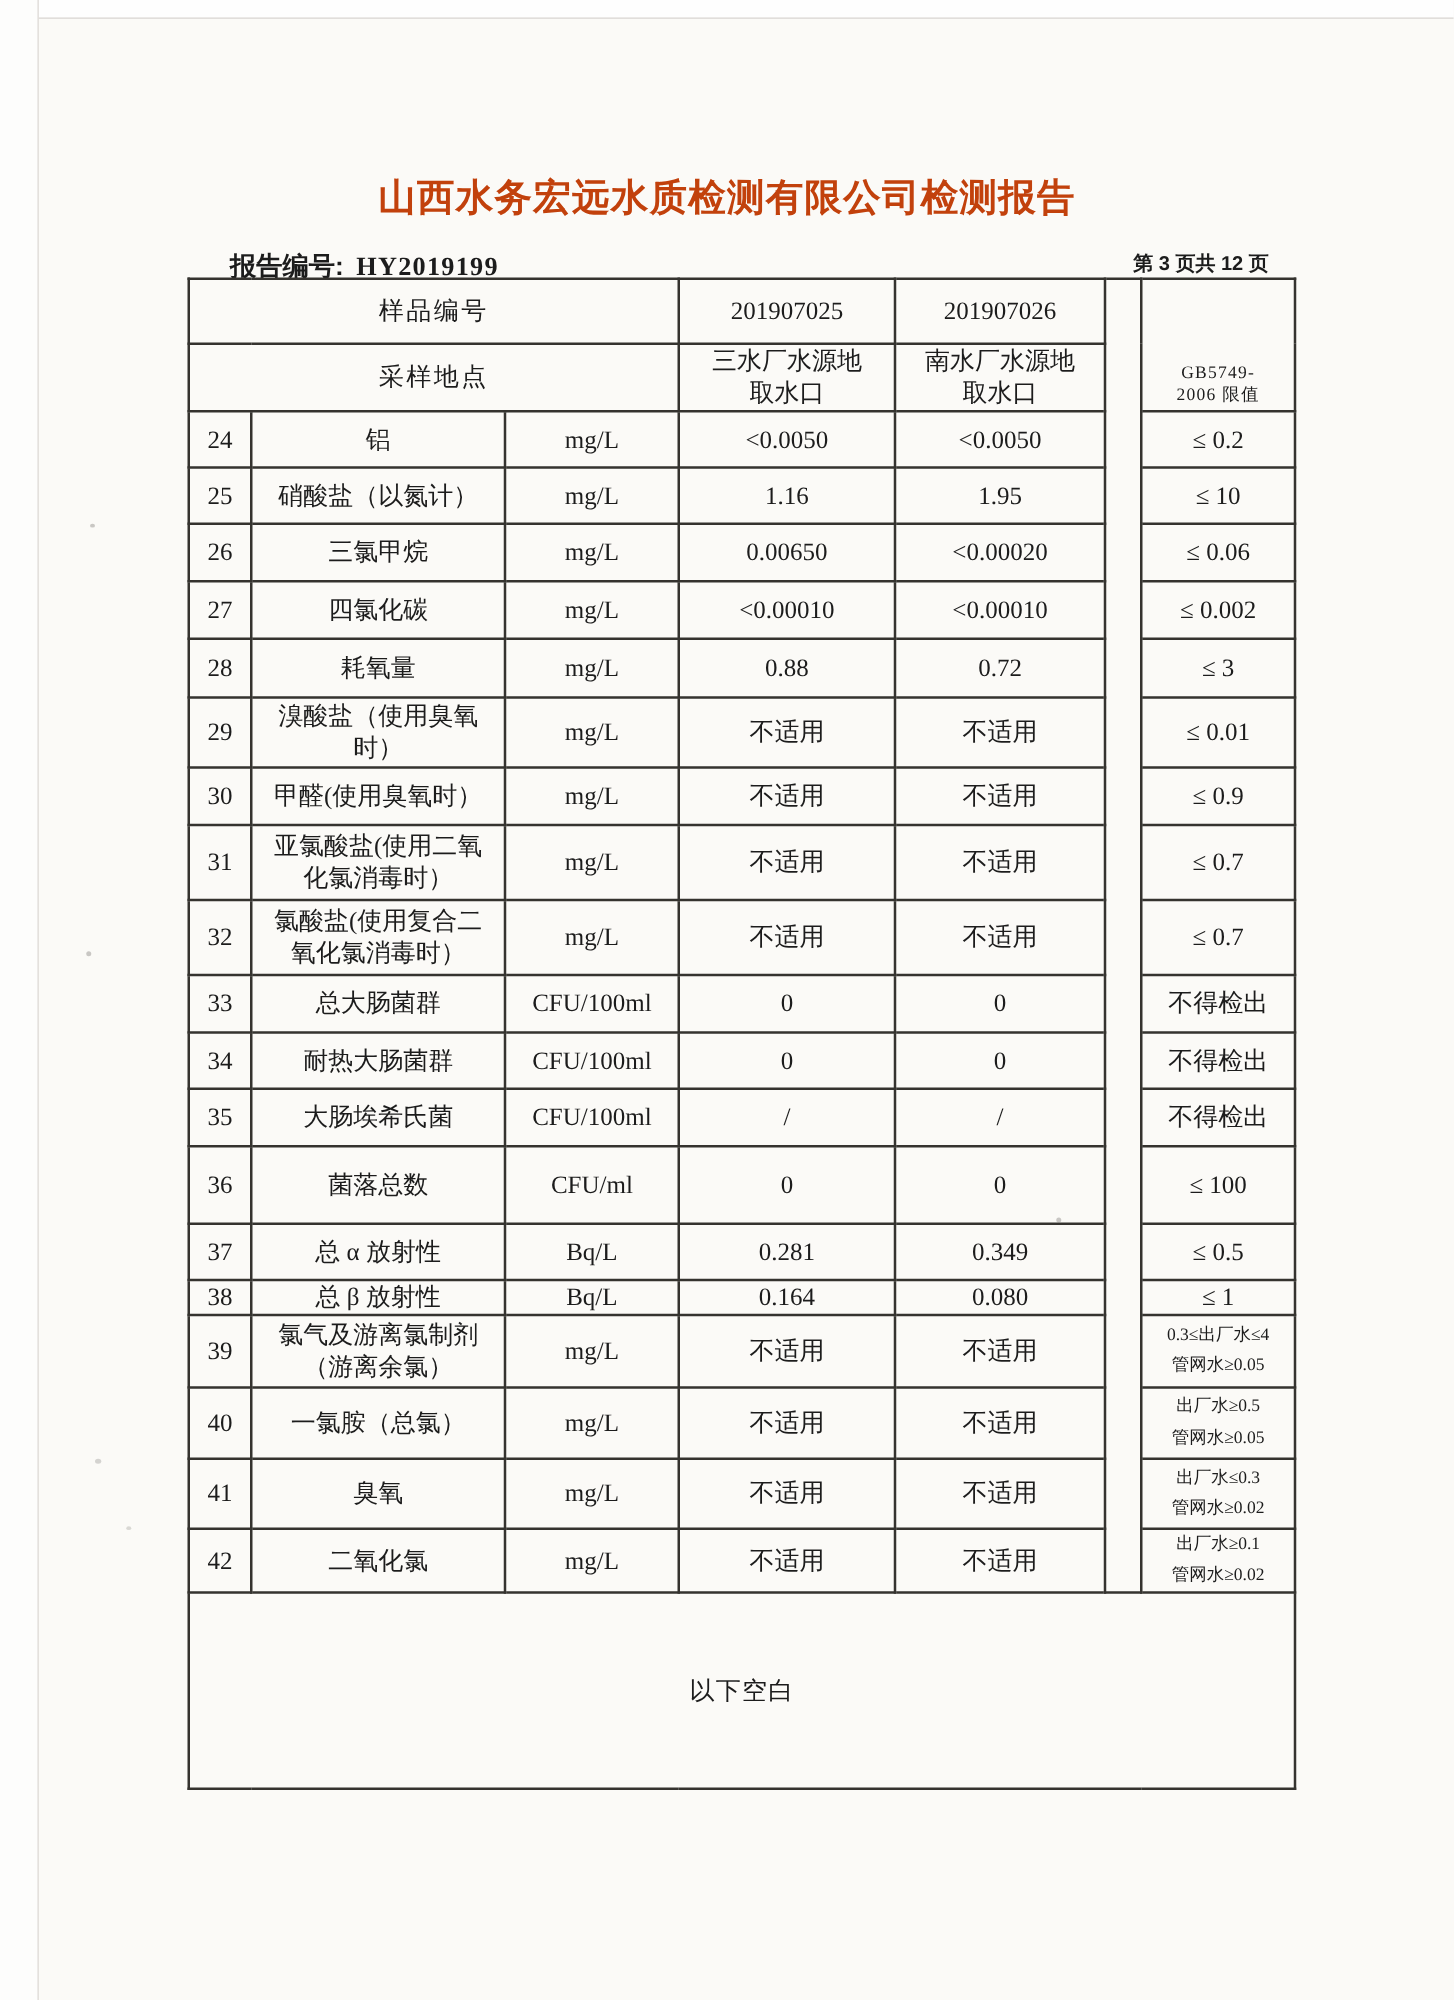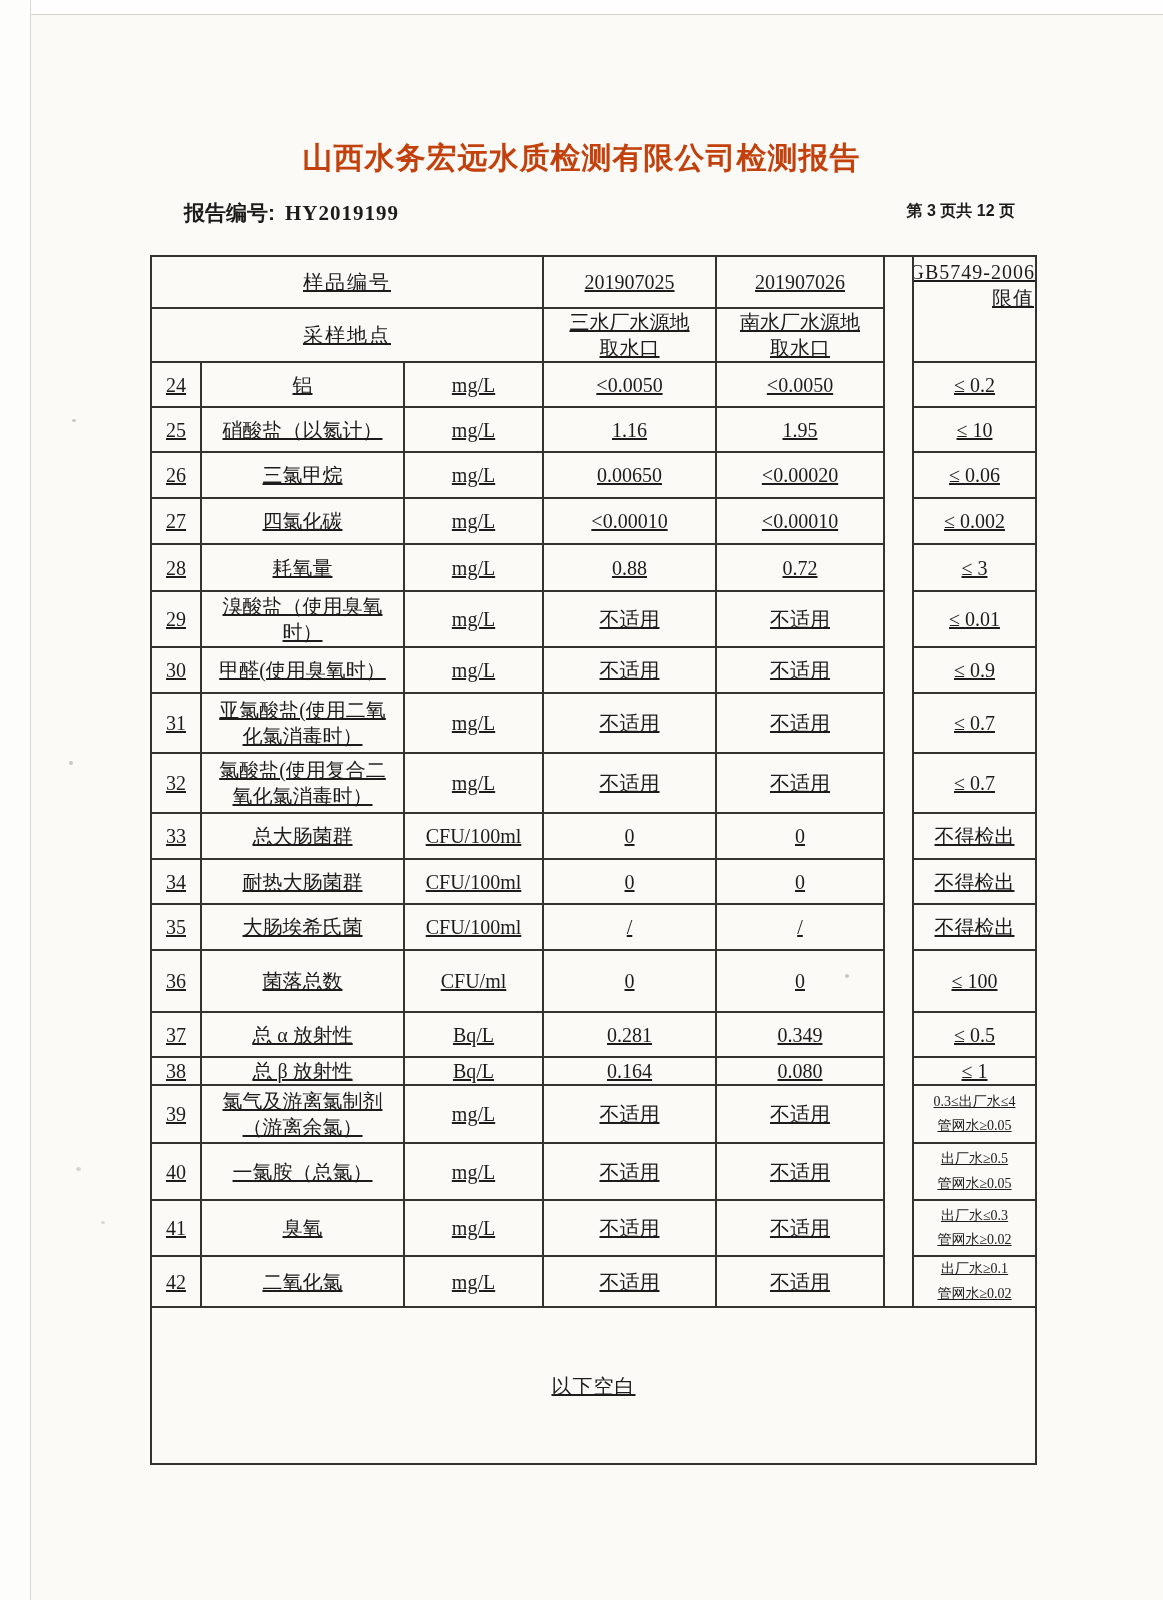--- a/index.html
+++ b/index.html
@@ -30,34 +30,34 @@
   .meta{
     position:absolute;left:150px;top:199px;width:885px;height:28px;
     font-size:21px;font-weight:700;
     font-family:"Liberation Sans","DejaVu Sans",sans-serif;
   }
   .meta .report-no{position:absolute;left:14px;top:0;margin-left:20px;}
   .meta .report-no .val{margin-left:10px;font-family:"Liberation Serif","DejaVu Serif",serif;font-weight:600;letter-spacing:1px;}
   .meta .page-info{position:absolute;right:20px;top:2px;font-weight:600;font-size:16px;}
 
   table.report{
-    position:absolute;left:150px;top:255px;
-    width:885px;border-collapse:collapse;table-layout:fixed;text-decoration:underline;
+    position:absolute;left:150px;top:222px;
+    width:885px;border-collapse:collapse;table-layout:fixed;
   }
   table.report td{
     border:2px solid #35332f;
     text-align:center;vertical-align:middle;
     font-size:20px;line-height:1.3;
     padding:0;overflow:hidden;
   }
   td.name{text-align:left;padding:2px 4px 2px 10px;white-space:pre-line;line-height:1.35;}
   td.hdr-label{font-size:21px;letter-spacing:2px;}
   td.loc{white-space:pre-line;font-size:20px;line-height:1.45;}
   td.std{padding:0;}
-  .std-inner{display:flex;flex-direction:row;justify-content:flex-end;height:101px;font-size:20px;letter-spacing:1px;}
+  .std-inner{display:flex;flex-direction:column;justify-content:flex-end;height:101px;font-size:14px;letter-spacing:1px;}
   td.gap{padding:0;}
   td.limit{white-space:pre-line;}
   td.limit.sm{font-size:14px;line-height:1.75;white-space:pre-line;}
   td.blank-cell{text-align:left;vertical-align:top;padding:6px 0 0 12px;font-size:19px;letter-spacing:1px;}
 </style>
 </head>
 <body>
 
 <div class="edge-top"></div>
 <div class="edge-left"></div>

